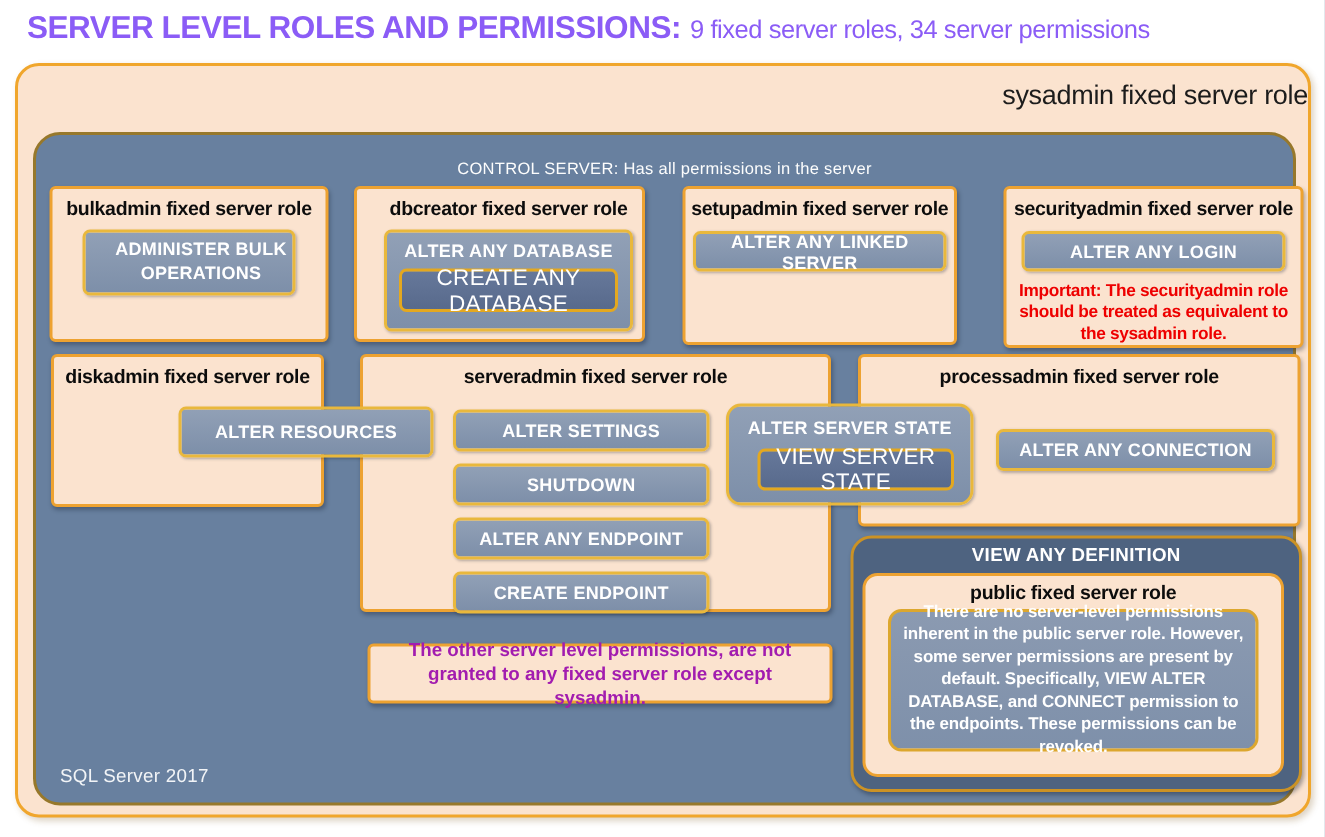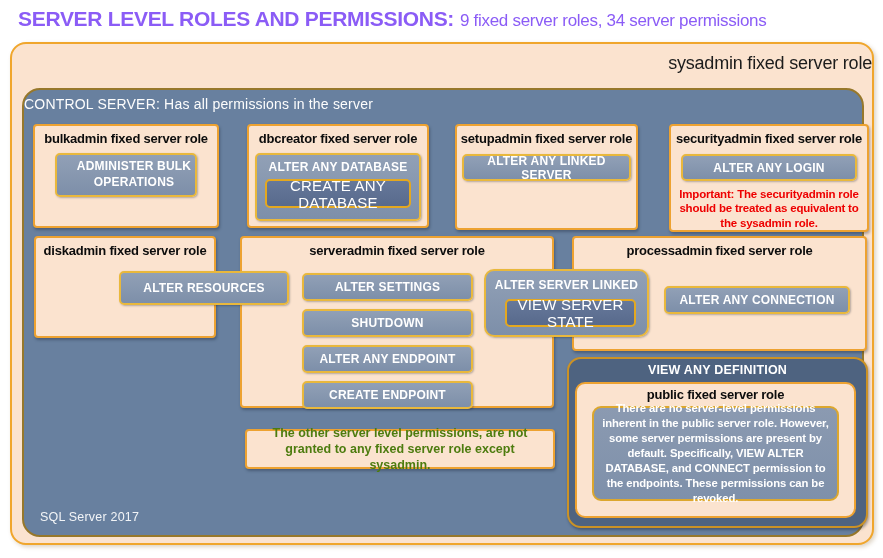--- a/index.html
+++ b/index.html
@@ -24,21 +24,21 @@
   .sysadmin-label{
     text-align:right;margin-top:9px;font-size:18px;color:#1c1c1c;letter-spacing:-0.2px;
   }
 
   
   .control-box{
     position:absolute;left:10px;top:44px;width:838px;height:445px;
     background:#68809f;border:2px solid #97782b;border-radius:18px;
   }
   .control-title{
-    margin-top:6px;font-size:14px;color:#fdfdfd;letter-spacing:0.2px;
+    text-align:center;margin-top:17px;font-size:11px;color:#fdfdfd;letter-spacing:0.2px;
   }
   .footer-label{
     position:absolute;left:16px;bottom:11px;color:#f2f4f7;font-size:12.5px;letter-spacing:0.2px;
   }
 
   
   .role-box{
     position:absolute;background:#fbe3cf;border:2px solid #eda231;border-radius:4px;
     box-shadow:1px 2px 3px rgba(20,30,50,0.35);
   }
@@ -58,21 +58,21 @@
     background:linear-gradient(#66789a,#586a8c);
     border:2px solid #e4a81f;border-radius:5px;
     color:#ffffff;font-weight:normal;font-size:15px;letter-spacing:0.2px;
     display:flex;align-items:center;justify-content:center;text-align:center;
   }
 
   
   .bulkadmin{left:9px;top:34px;width:182px;height:100px;}
   .bulk-perm{margin:7px 20px 0;height:40px;line-height:1.3;padding-left:16px;}
   
-  .dbcreator{left:223px;top:34px;width:178px;height:100px;}
+  .dbcreator{left:212px;top:34px;width:178px;height:100px;padding-left:12px;}
   .db-outer{margin:7px 6px 0;height:64px;display:block;padding:0;}
   .db-outer-label{padding-top:5px;text-align:center;}
   .db-inner{margin:5px auto 0;width:142px;height:25px;}
   
   .setupadmin{left:431px;top:34px;width:179px;height:102px;}
   .setup-perm{margin:8px 5px 0;height:23px;}
   
   .securityadmin{left:645px;top:34px;width:196px;height:104px;}
   .sec-perm{margin:8px 10px 0;height:23px;}
   .sec-note{
@@ -121,21 +121,21 @@
     color:#ffffff;font-weight:bold;font-size:11.3px;line-height:1.32;
     display:flex;align-items:center;justify-content:center;text-align:center;
     padding:2px 6px;box-sizing:border-box;letter-spacing:-0.1px;
   }
 
   
   .note-box{
     position:absolute;left:221px;top:339px;width:306px;height:36px;
     background:#fbe3cf;border:2px solid #eda231;border-radius:4px;
     display:flex;align-items:center;justify-content:center;text-align:center;
-    font-size:12.5px;font-weight:bold;color:#4d7c0f;line-height:1.3;
+    font-size:12.5px;font-weight:bold;color:#a21caf;line-height:1.3;
     box-shadow:1px 2px 3px rgba(20,30,50,0.35);
   }
   .note-box .note-text{padding:0 10px;}
 </style>
 </head>
 <body>
 
 <div class="canvas">
 
   <div class="page-title">
@@ -187,21 +187,21 @@
       </div>
 
       <div class="role-box processadmin">
         <div class="role-title">processadmin  fixed server role</div>
         <div class="perm-box pa-perm">ALTER ANY CONNECTION</div>
       </div>
 
       <div class="perm-box alter-resources">ALTER RESOURCES</div>
 
       <div class="ass-box">
-        <div class="ass-label">ALTER SERVER  LINKED</div>
+        <div class="ass-label">ALTER SERVER  STATE</div>
         <div class="perm-dark vss-inner">VIEW  SERVER  STATE</div>
       </div>
 
       <div class="vad-box">
         <div class="vad-label">VIEW ANY DEFINITION</div>
         <div class="public-box">
           <div class="role-title public-title">public fixed server role</div>
           <div class="public-desc">There are no server-level permissions inherent in the public server role. However, some server permissions are present by default. Specifically, VIEW ALTER DATABASE, and CONNECT permission to the endpoints. These permissions can be revoked.</div>
         </div>
       </div>

